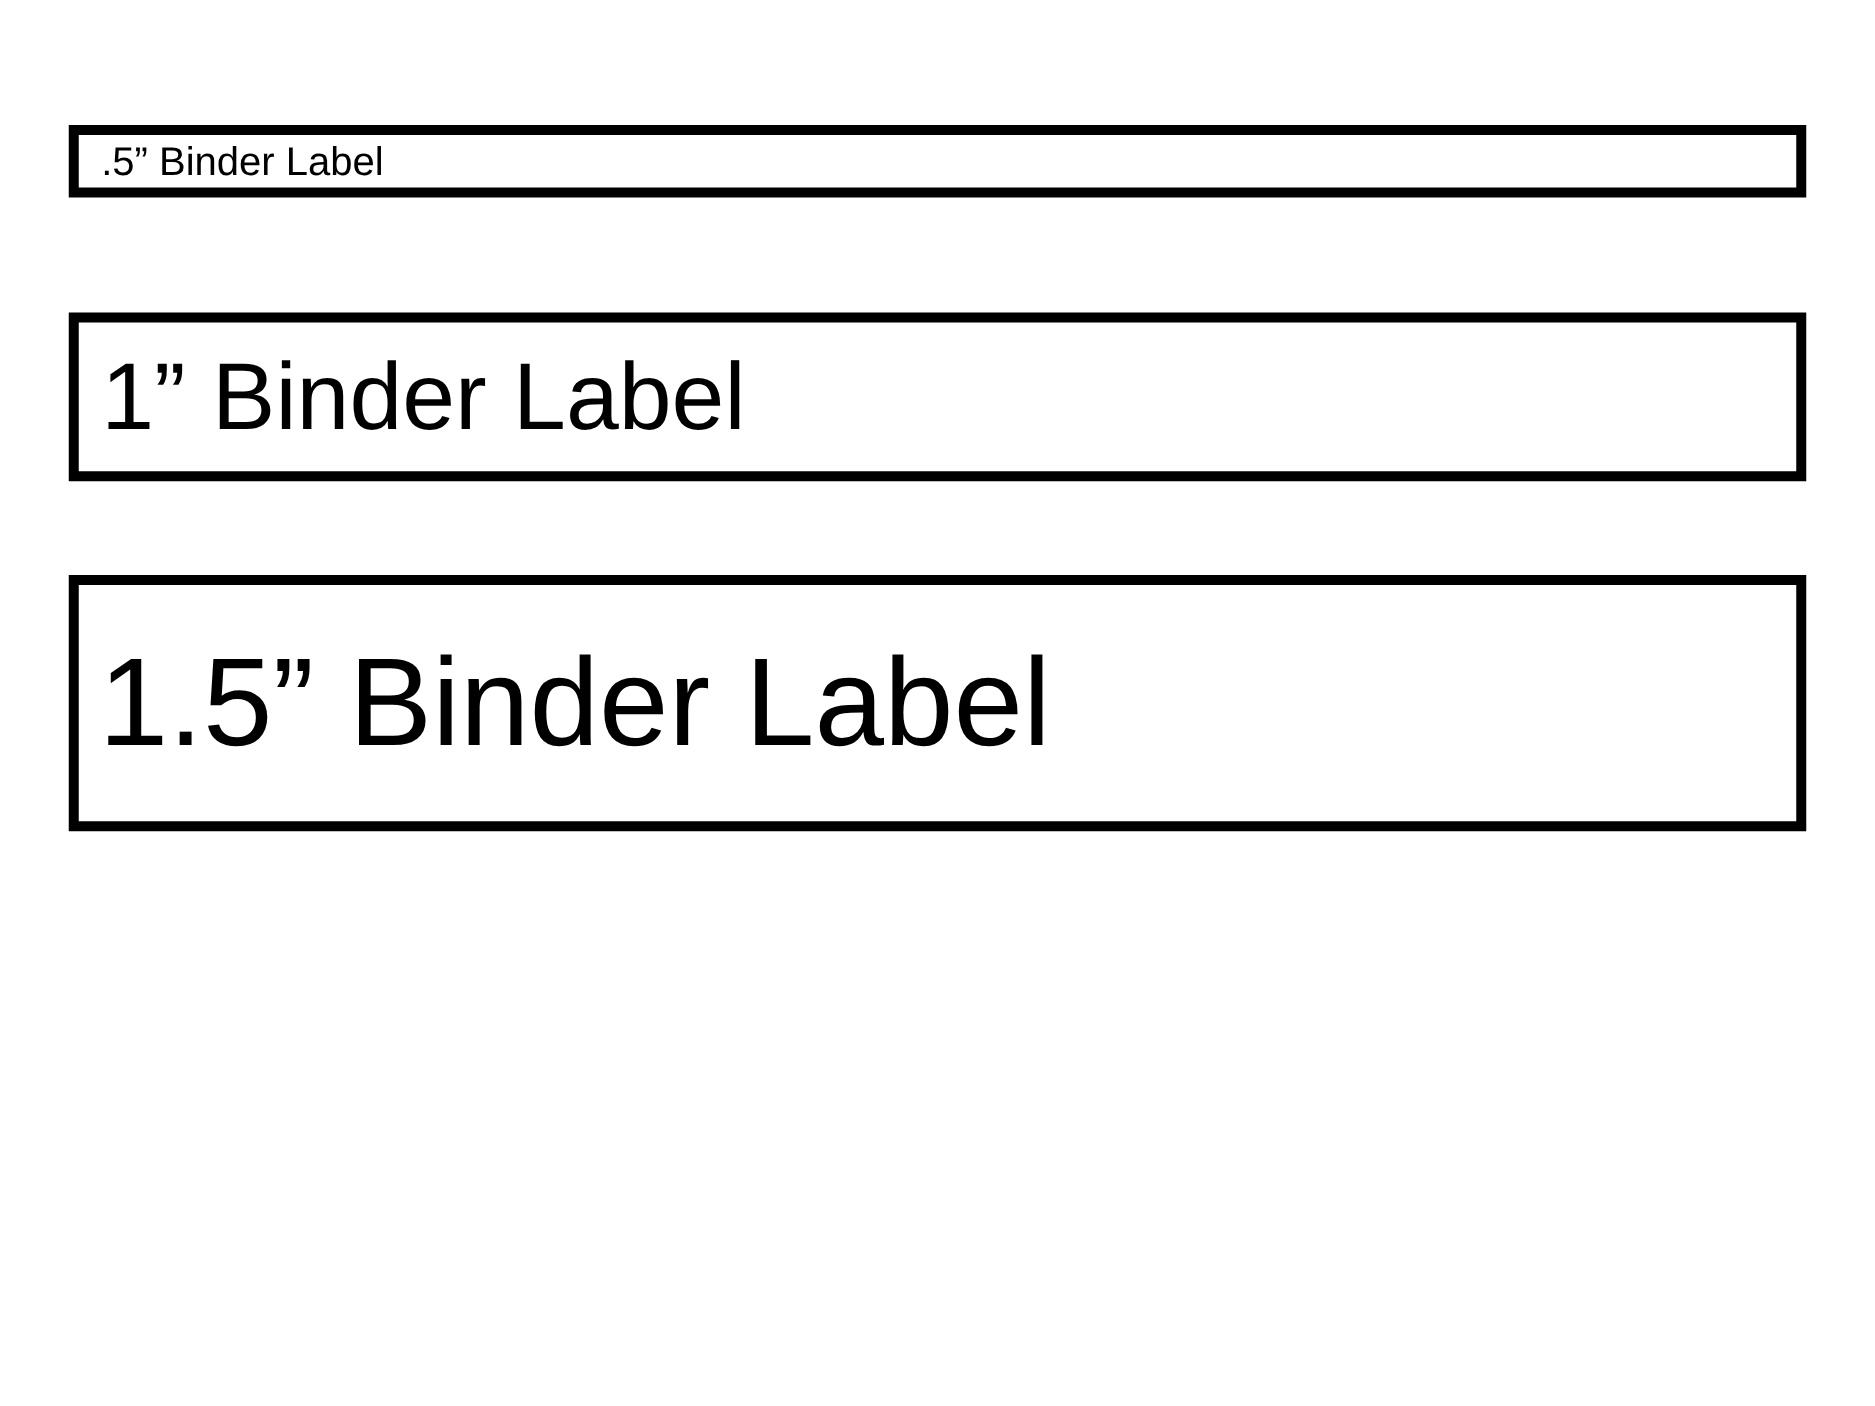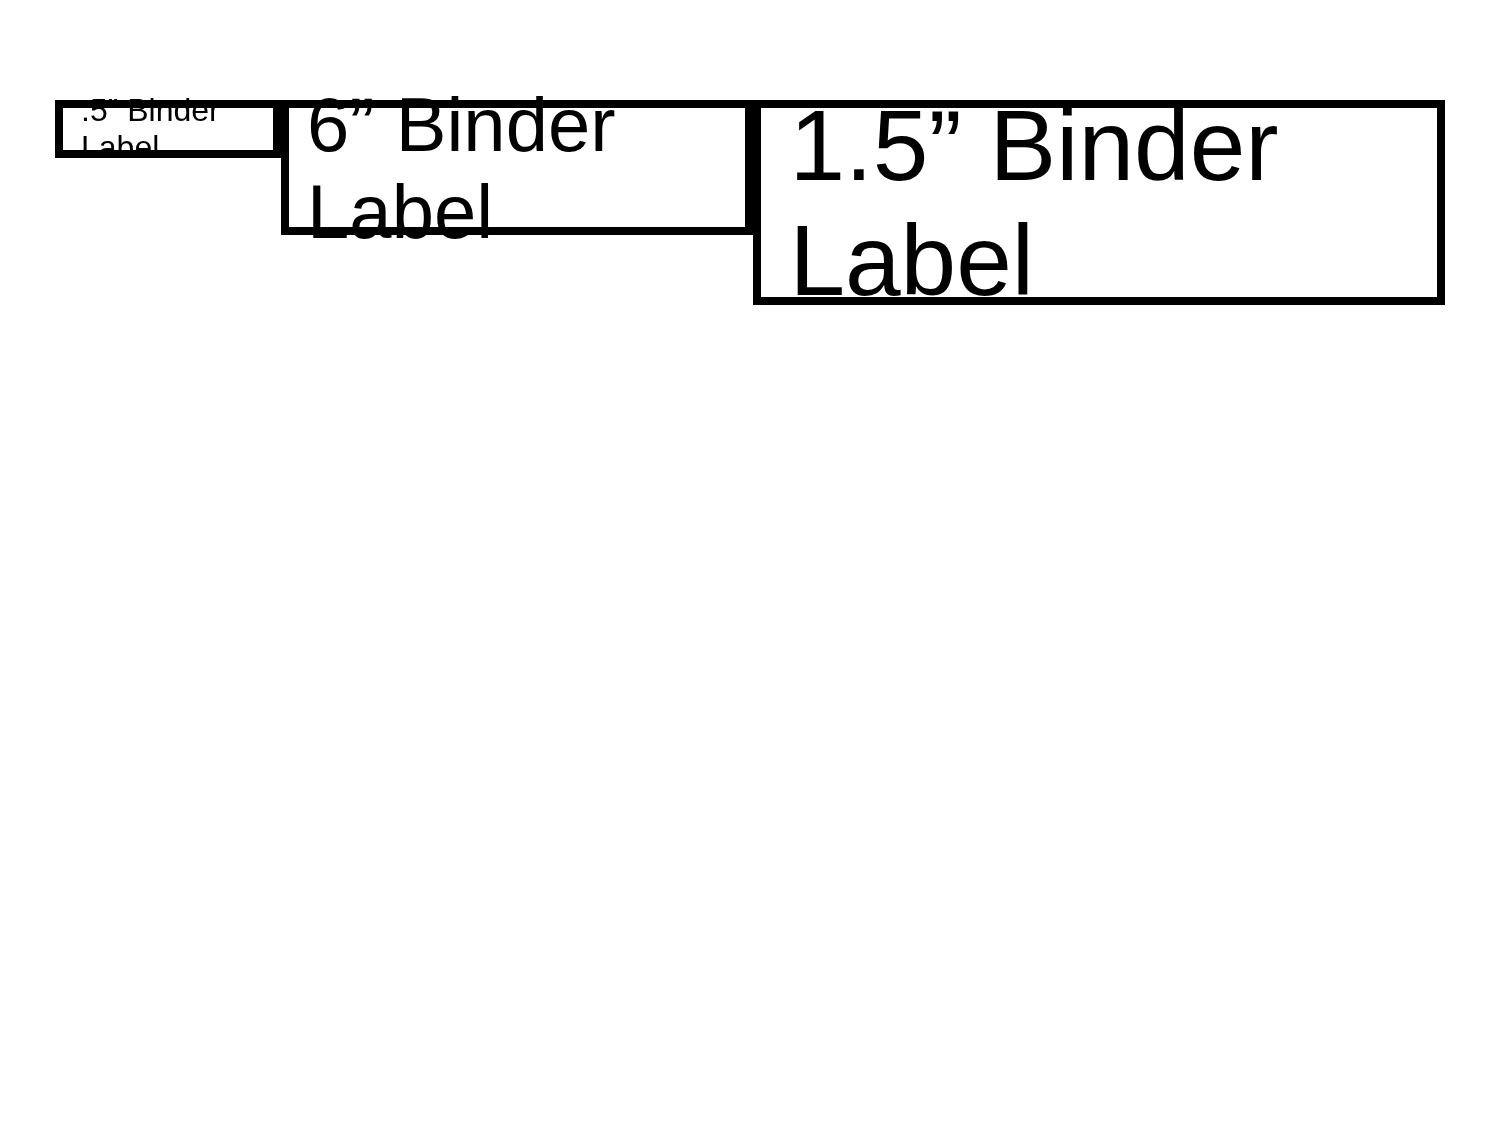--- a/index.html
+++ b/index.html
@@ -11,20 +11,21 @@
     body {
       width: 1500px;
       height: 1125px;
       background: #ffffff;
       font-family: Arial, Helvetica, sans-serif;
       padding: 100px 55px 20px 55px;
     }
     
     .label-container {
       display: flex;
+      flex-direction: column;
     }
     
     .binder-label {
       border: 8px solid #000000;
       background: #ffffff;
       display: flex;
       align-items: center;
       padding-left: 18px;
       color: #000000;
     }
@@ -37,39 +38,39 @@
     
     .label-one-inch {
       height: 135px;
       font-size: 76px;
       margin-bottom: 75px;
     }
     
     .label-one-half-inch {
       height: 205px;
       font-size: 100px;
-      padding-left: 28px;
+      padding-left: 16px;
       margin-bottom: 75px;
     }
     
     .label-two-inch {
       height: 280px;
       font-size: 100px;
       padding-left: 28px;
     }
   </style>
 </head>
 <body>
 
 <div class="label-container">
   <div class="binder-label label-half-inch">
     <span>.5” Binder Label</span>
   </div>
 
   <div class="binder-label label-one-inch">
-    <span>6” Binder Label</span>
+    <span>1” Binder Label</span>
   </div>
 
   <div class="binder-label label-one-half-inch">
     <span>1.5” Binder Label</span>
   </div>
 
 </div>
 
 </body></html>

